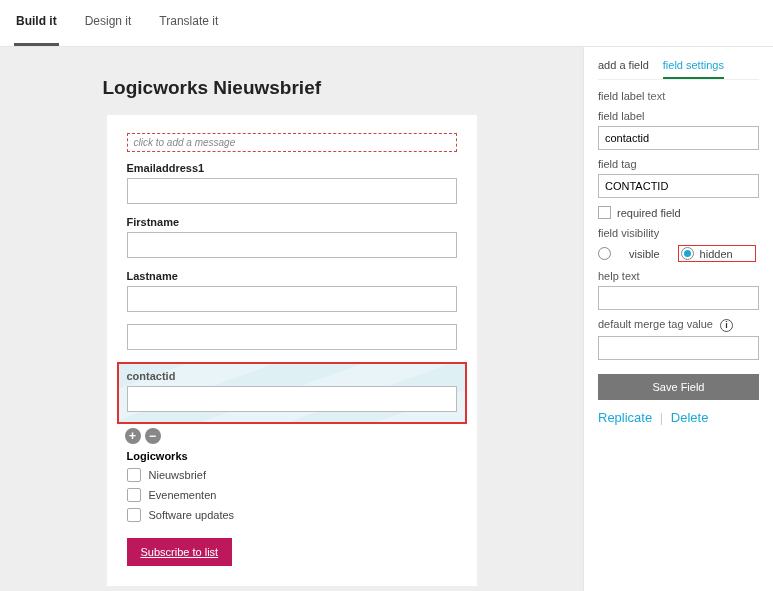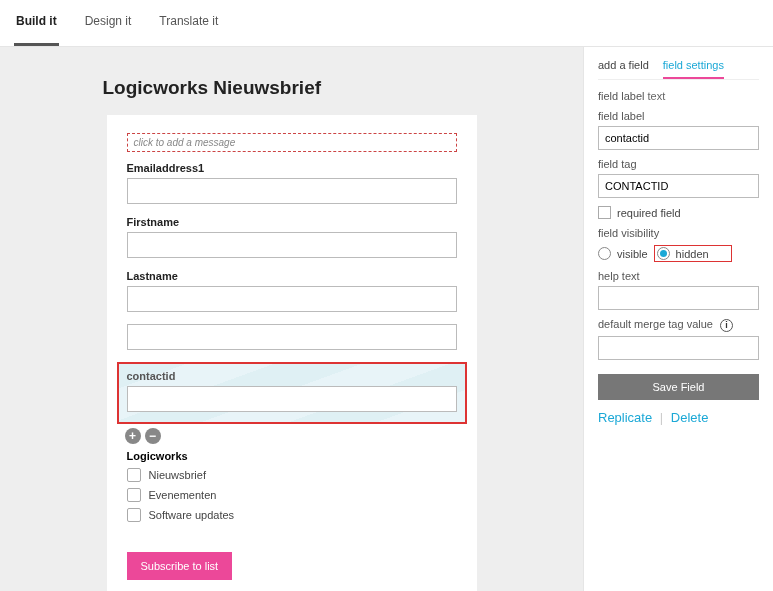--- a/index.html
+++ b/index.html
@@ -17,32 +17,32 @@
 .text-input { width: 100%; height: 26px; border: 1px solid #bbb; font-size: 12px; padding: 2px 6px; }
 .selected-field { border: 2px solid #d33; padding: 6px 8px 10px 8px; margin: 0 -10px 4px -10px; background: repeating-linear-gradient(-20deg,#e8f4f8,#e8f4f8 30px,#dff0f4 30px,#dff0f4 60px); position: relative; }
 .selected-field .field-label { color:#555; font-weight:600; }
 .selected-field .text-input { background:#fff; }
 .row-controls { display:flex; gap:4px; margin: 2px 0 6px -2px; }
 .circ-btn { width:16px; height:16px; border-radius:50%; background:#888; color:#fff; font-size:12px; font-weight:700; display:flex; align-items:center; justify-content:center; cursor:pointer; line-height:1; }
 .chk-group-title { font-size:11px; font-weight:600; margin-bottom:6px; }
 .chk-row { display:flex; align-items:center; gap:8px; margin-bottom:6px; }
 .chk-box { width:14px; height:14px; border:1px solid #aaa; border-radius:2px; }
 .chk-label { font-size:11px; color:#444; }
-.submit-btn { background:#ec4899; color:#fff; font-size:11px; padding:8px 14px; border:none; cursor:pointer; margin-top:24px; }
+.submit-btn { background:#be185d; color:#fff; font-size:11px; padding:8px 14px; border:none; cursor:pointer; margin-top:10px;text-decoration:underline; }
 .sidebar { width:190px; border-left:1px solid #e5e5e5; padding:12px 14px; background:#fff; font-size:11px; color:#444; }
 .side-tabs { display:flex; gap:14px; border-bottom:1px solid #eee; margin-bottom:10px; }
 .side-tab { padding-bottom:6px; cursor:pointer; }
-.side-tab.active { color:#1ba8d6; border-bottom:2px solid #ec4899; }
+.side-tab.active { color:#1ba8d6; border-bottom:2px solid #15803d; }
 .side-label { font-size:11px; color:#555; margin-bottom:4px; margin-top:8px; display:block; }
 .side-label.first { margin-top:0; }
 .side-val-inline { color:#666; }
 .side-input { width:100%; height:24px; border:1px solid #bbb; padding:2px 6px; font-size:11px; }
 .side-chk-row { display:flex; align-items:center; gap:6px; margin-top:8px; }
 .side-chk { width:13px; height:13px; border:1px solid #aaa; }
-.radio-row { display:flex; align-items:center; gap:6px; margin-top:6px; }
+.radio-row { display:flex; align-items:center; gap:18px; margin-top:6px; }
 .radio { width:13px; height:13px; border:1px solid #888; border-radius:50%; display:flex; align-items:center; justify-content:center; }
 .radio.sel::after { content:""; width:7px; height:7px; border-radius:50%; background:#1ba8d6; }
 .radio-group-highlight { border:1px solid #d33; padding:1px 22px 1px 2px; display:inline-flex; align-items:center; gap:6px; }
 .info-icon { display:inline-flex; width:13px; height:13px; border:1px solid #555; border-radius:50%; align-items:center; justify-content:center; font-size:9px; font-weight:700; color:#333; margin-left:4px; }
 .save-btn { width:100%; background:#777; color:#fff; border:none; padding:7px 0; font-size:11px; margin-top:14px; cursor:pointer; }
 .side-links { margin-top:10px; font-size:13px; }
 .side-links span { color:#1ba8d6; cursor:pointer; }
 .side-links .divider { color:#ccc; margin:0 4px; }
 </style>
 </head>

